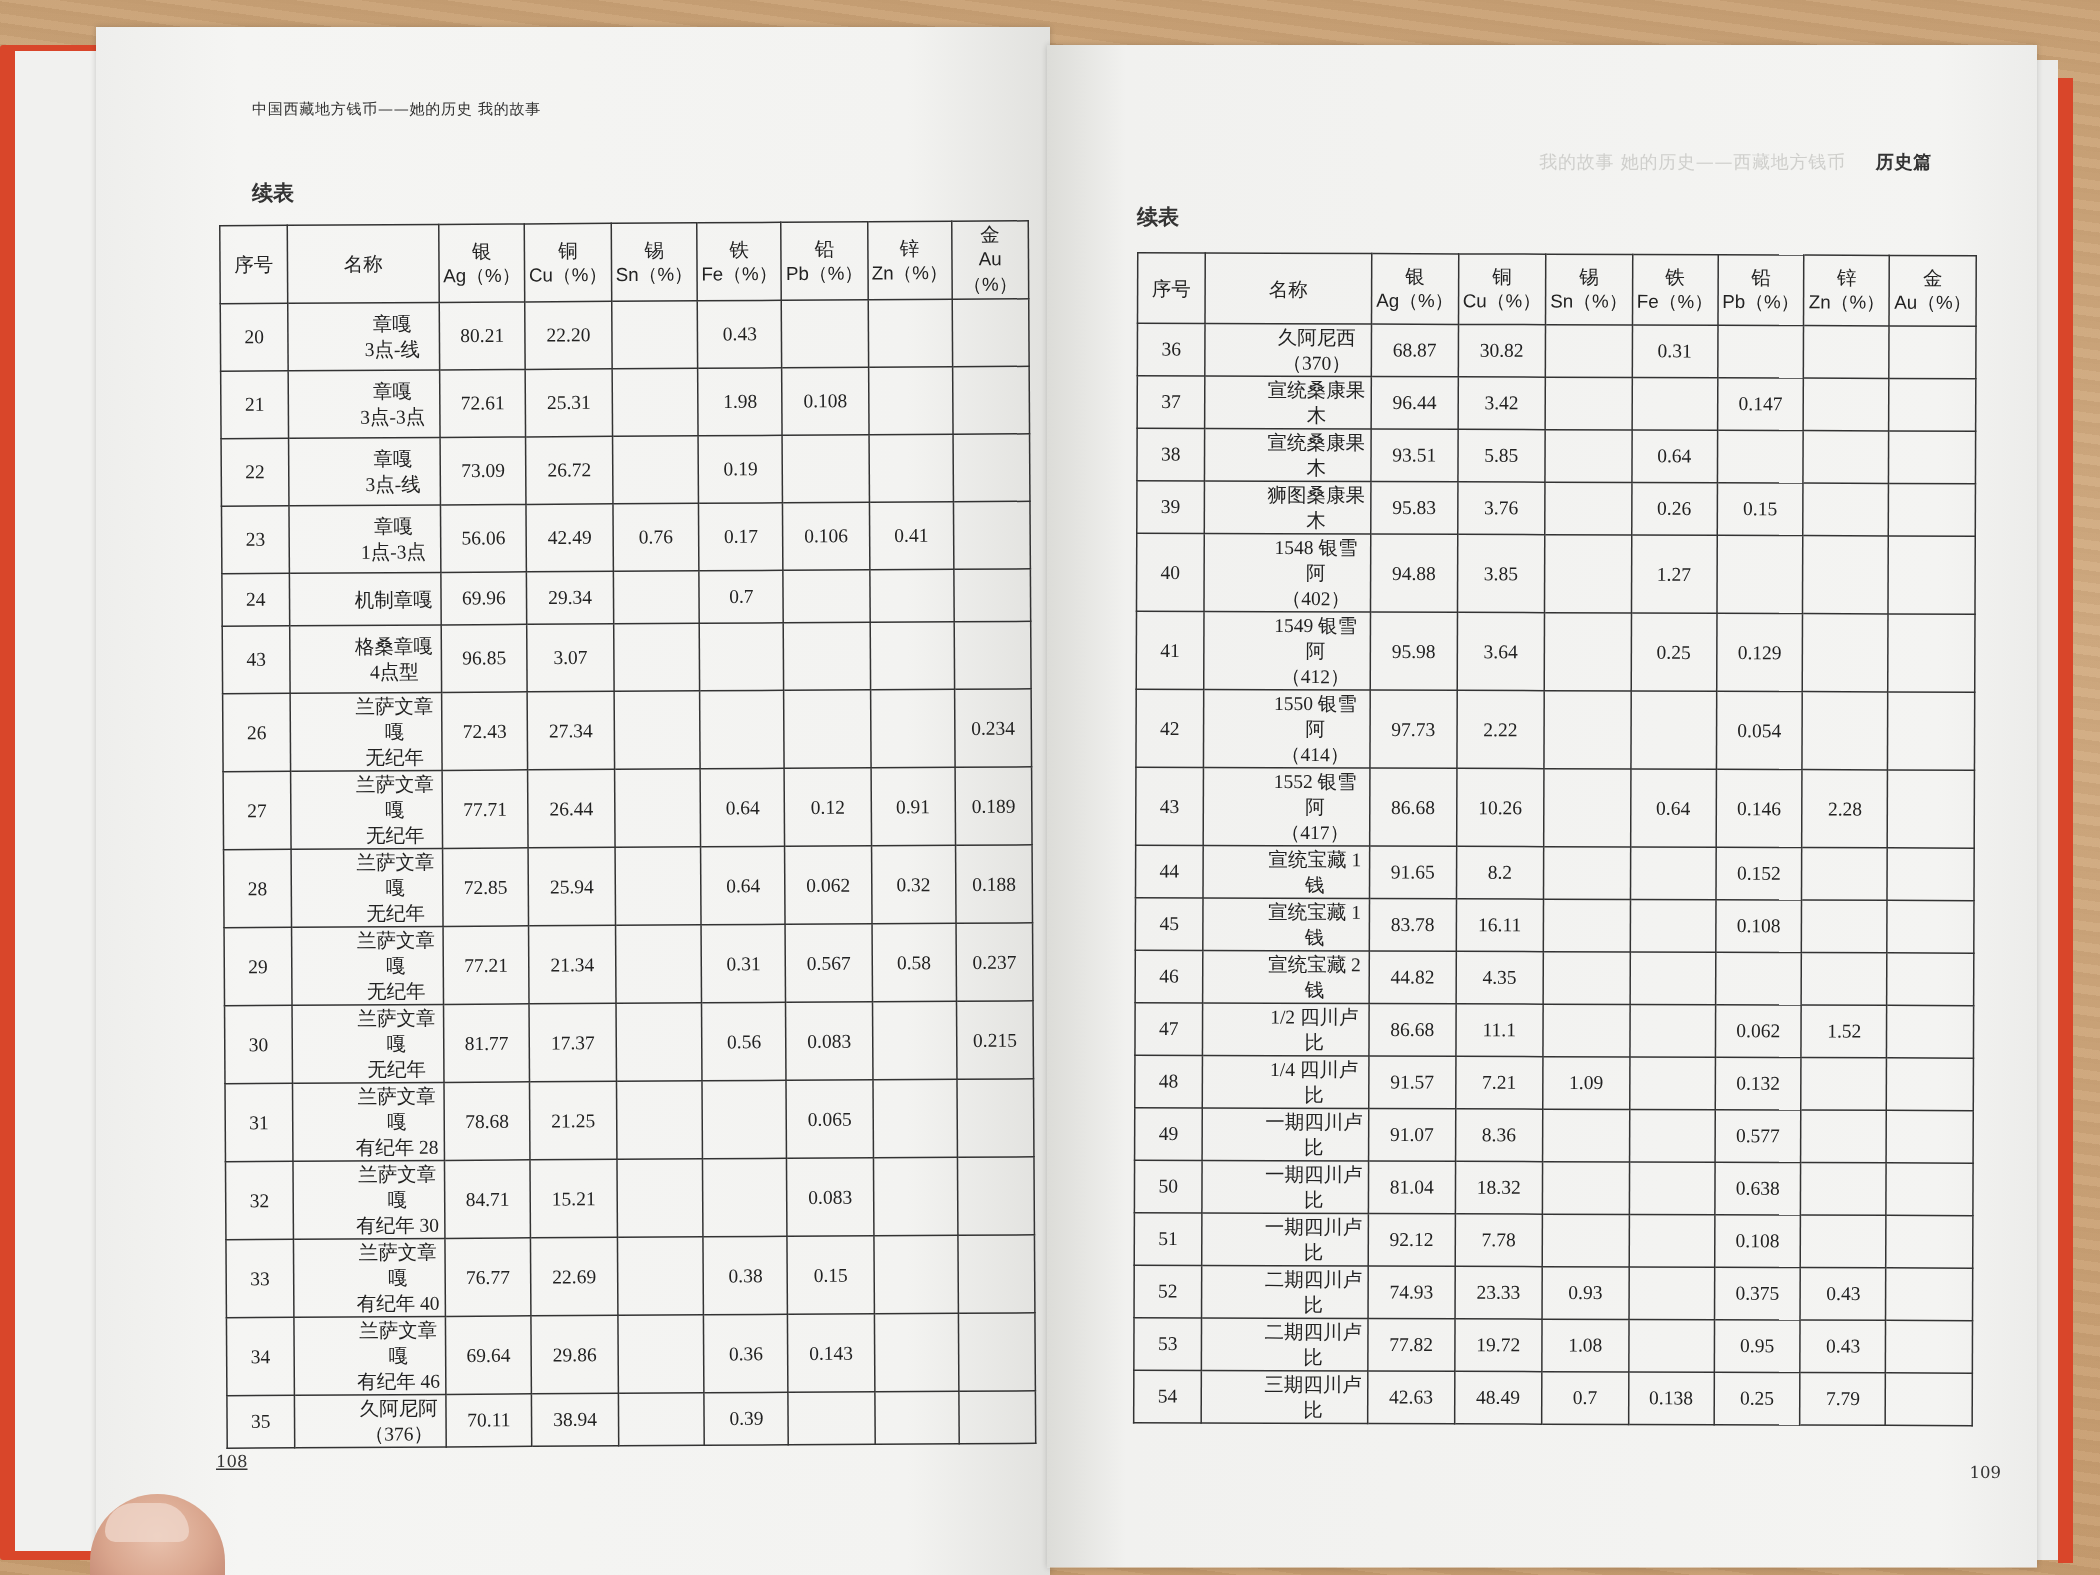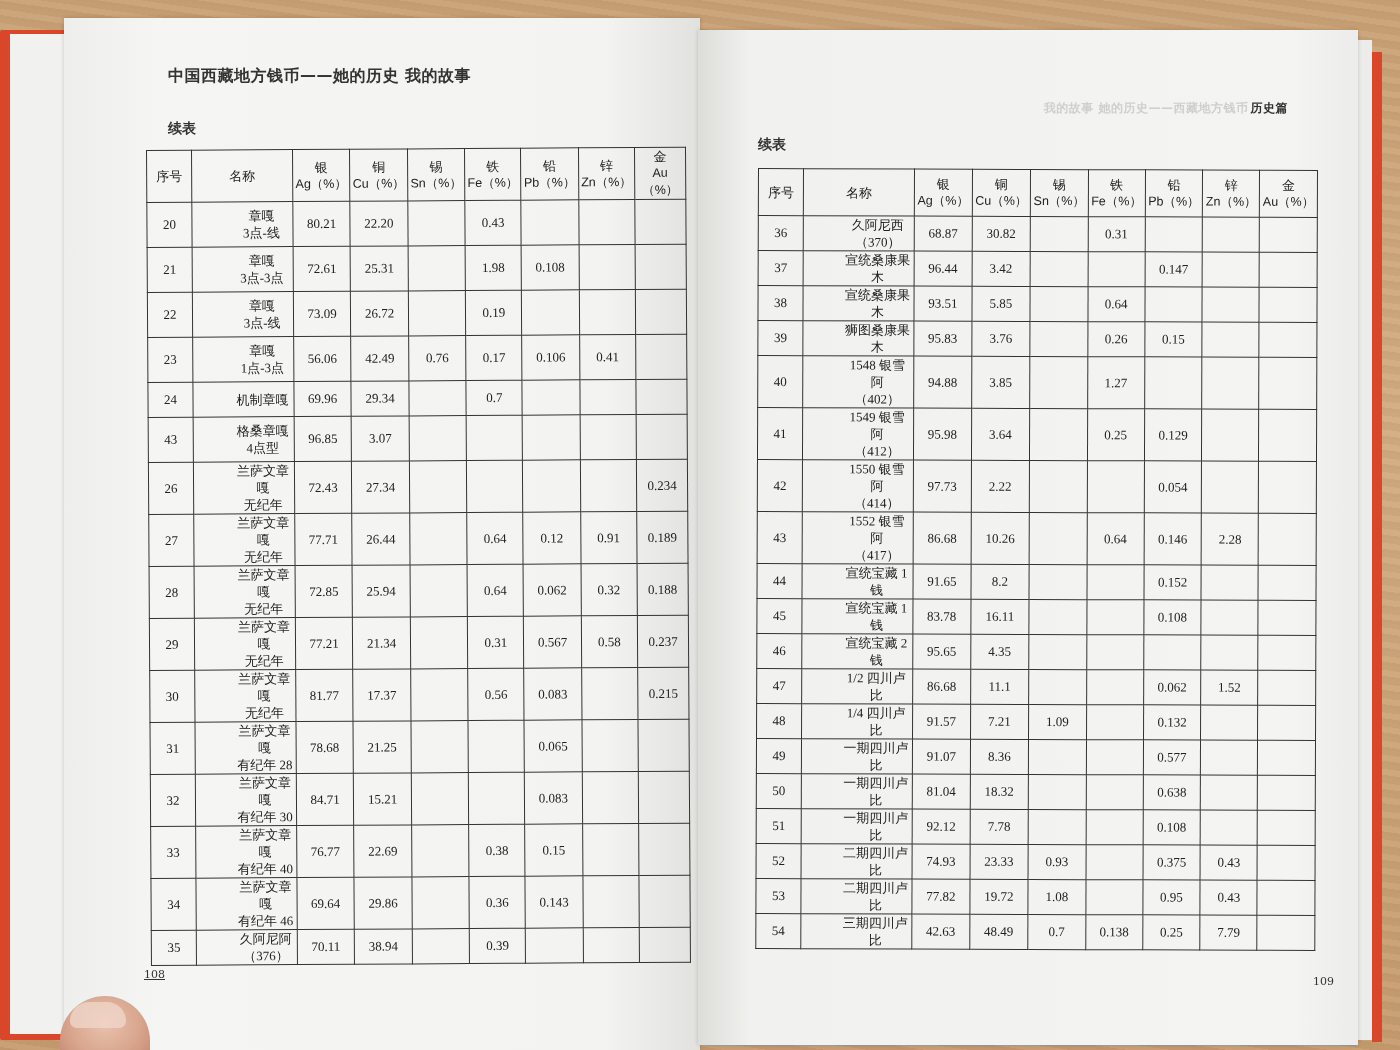--- a/index.html
+++ b/index.html
@@ -34,25 +34,25 @@
   }
   .page-left {
     left: 64px; top: 18px; width: 636px; height: 1032px;
     background: linear-gradient(90deg, #eeeeec 0%, #f5f5f3 15%, #f3f3f1 85%, #e1e1de 100%);
   }
   .page-right {
     left: 698px; top: 30px; width: 660px; height: 1015px;
     background: linear-gradient(90deg, #dcdcd8 0%, #f1f1ef 8%, #f4f4f2 90%, #ececea 100%);
   }
   .running-head {
-    position: absolute; font-size: 16px; letter-spacing: 0.5px; color: #333; font-weight: bold;
+    position: absolute; font-size: 10px; letter-spacing: 0.5px; color: #333;
   }
   .running-head.left { left: 104px; top: 48px; }
   .running-head.right { right: 70px; top: 70px; font-weight: bold; font-size: 12px; }
-  .running-head .ghost { color: #cfcfcc; font-weight: bold; margin-right: 2px; }
+  .running-head .ghost { color: #cfcfcc; font-weight: normal; margin-right: 20px; }
   .cont-label { position: absolute; font-size: 14px; font-weight: bold; color: #333; }
   .cont-label.left { left: 104px; top: 102px; }
   .cont-label.right { left: 60px; top: 106px; }
   .page-num { position: absolute; font-size: 11px; color: #333; }
   .page-num.left { left: 80px; top: 950px; text-decoration: underline; }
   .page-num.right { right: 24px; top: 945px; }
 
   table.comp {
     position: absolute; border-collapse: collapse; background: transparent;
     font-family: "Liberation Serif", "DejaVu Serif", serif; font-size: 13px; color: #222;
@@ -539,21 +539,21 @@
           <td></td>
           <td>0.108</td>
           <td></td>
           <td></td>
         </tr>
         <tr class="r r1">
           <td>46</td>
           <td class="name">
             <div>宣统宝藏 2 钱</div>
           </td>
-          <td>95.65</td>
+          <td>44.82</td>
           <td>4.35</td>
           <td></td>
           <td></td>
           <td></td>
           <td></td>
           <td></td>
         </tr>
         <tr class="r r1">
           <td>47</td>
           <td class="name">

